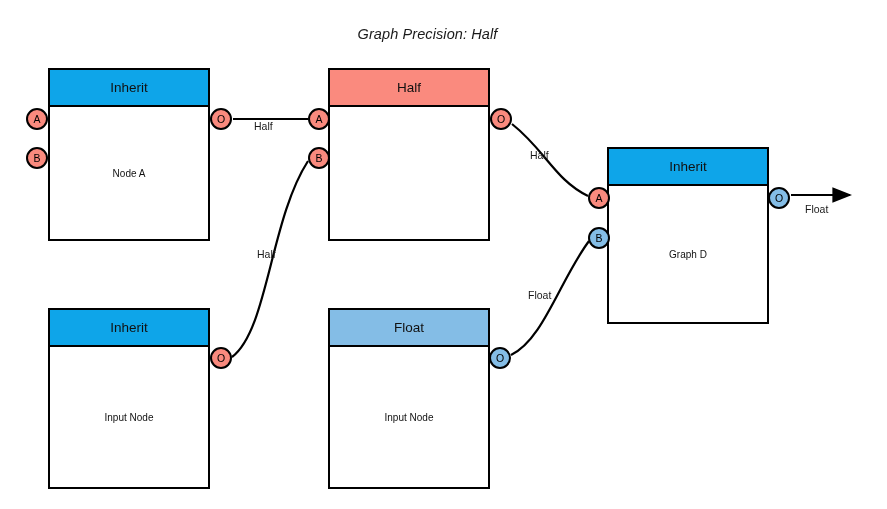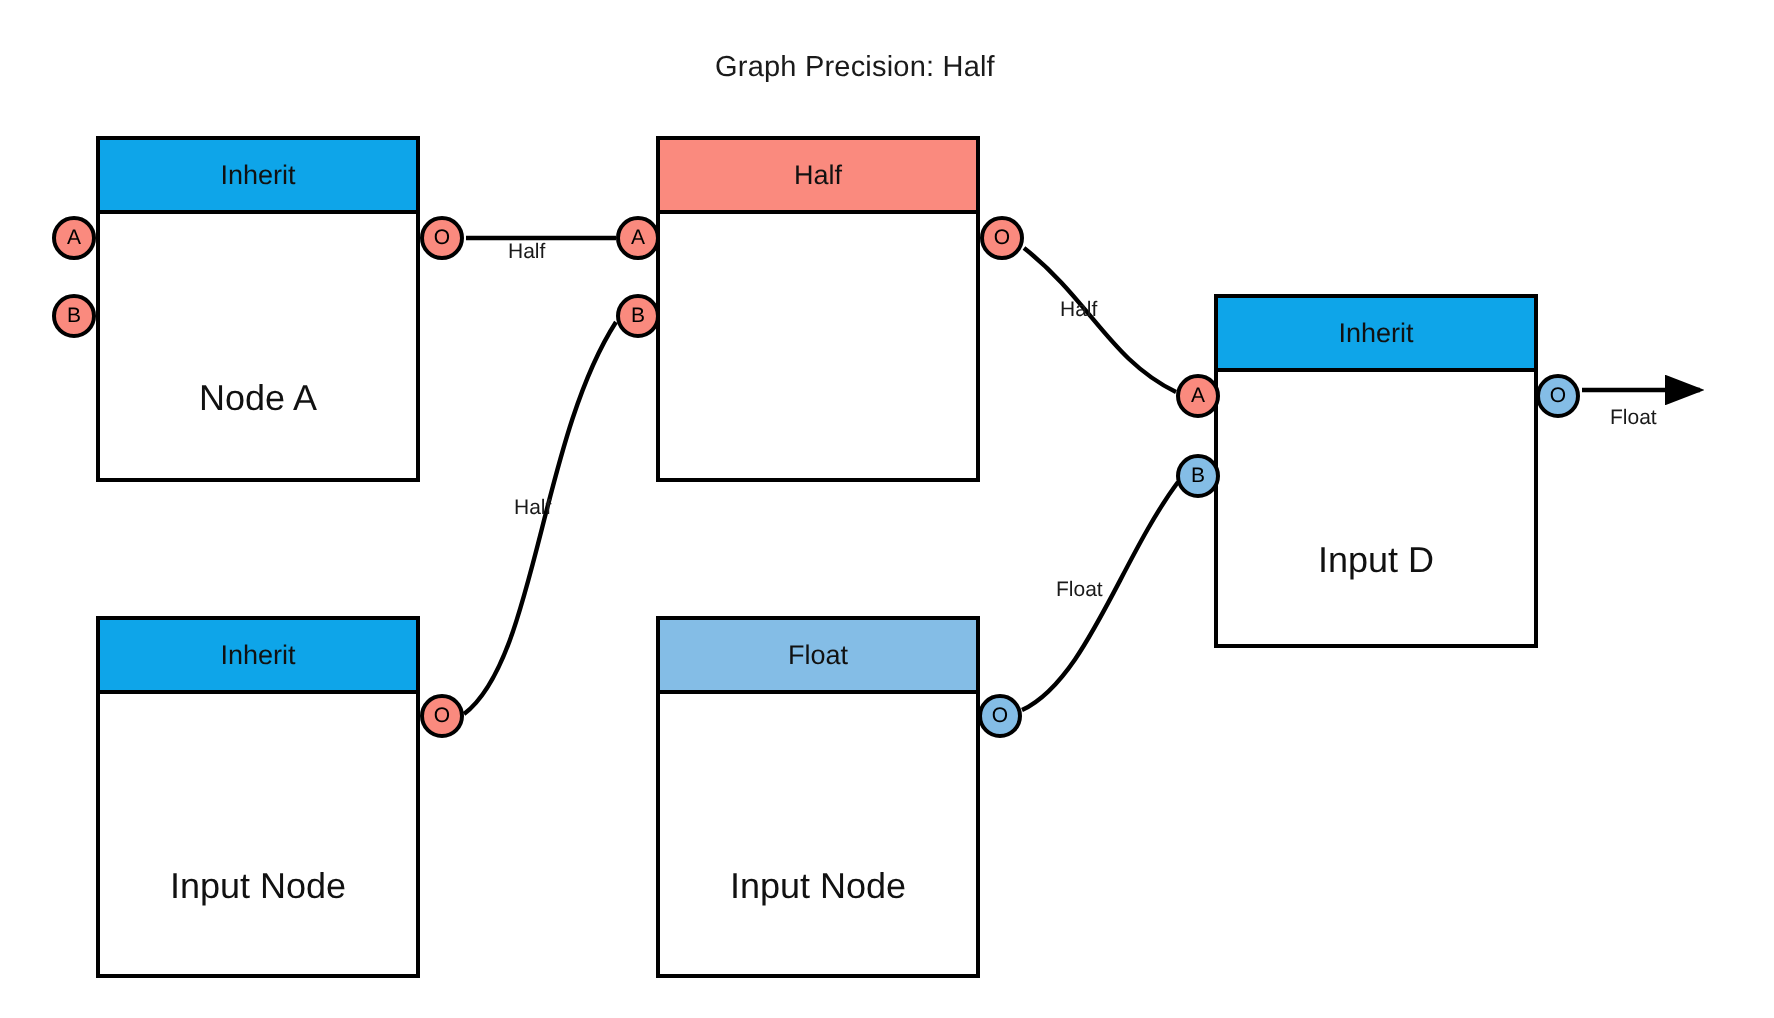--- a/index.html
+++ b/index.html
@@ -27,20 +27,21 @@
   }
   .graph-title {
     position: absolute;
     left: 0;
     top: 26px;
     width: 855px;
     text-align: center;
     font-size: 14.5px;
     color: #1a1a1a;
     letter-spacing: 0.1px;
+    font-style: italic;
   }
   .node {
     position: absolute;
     box-sizing: border-box;
     border: 2.2px solid #000000;
     background: #ffffff;
   }
   .node-header {
     box-sizing: border-box;
     height: 37px;
@@ -52,23 +53,22 @@
     color: #111111;
   }
   .node-header.inherit { background: #0ea5e9; }
   .node-header.half    { background: #fa8a7e; }
   .node-header.float   { background: #84bde6; }
   .node-body {
     height: calc(100% - 37px);
     display: flex;
     align-items: center;
     justify-content: center;
-    font-size: 18px;
+    font-size: 10px;
     color: #111111;
-    margin-top: 26px;
   }
   .port {
     position: absolute;
     width: 22px;
     height: 22px;
     border-radius: 50%;
     border: 2.2px solid #000000;
     box-sizing: border-box;
     display: flex;
     align-items: center;
@@ -111,21 +111,21 @@
   <div id="nodes-layer">
       <div class="node" style="left: 48px; top: 68px; width: 162px; height: 173px;">
         <div class="node-header inherit">Inherit</div>
         <div class="node-body">Node A</div>
       </div>
       <div class="node" style="left: 328px; top: 68px; width: 162px; height: 173px;">
         <div class="node-header half">Half</div>
       </div>
       <div class="node" style="left: 607px; top: 147px; width: 162px; height: 177px;">
         <div class="node-header inherit">Inherit</div>
-        <div class="node-body">Input D</div>
+        <div class="node-body">Graph D</div>
       </div>
       <div class="node" style="left: 48px; top: 308px; width: 162px; height: 181px;">
         <div class="node-header inherit">Inherit</div>
         <div class="node-body">Input Node</div>
       </div>
       <div class="node" style="left: 328px; top: 308px; width: 162px; height: 181px;">
         <div class="node-header float">Float</div>
         <div class="node-body">Input Node</div>
       </div>
     </div>

